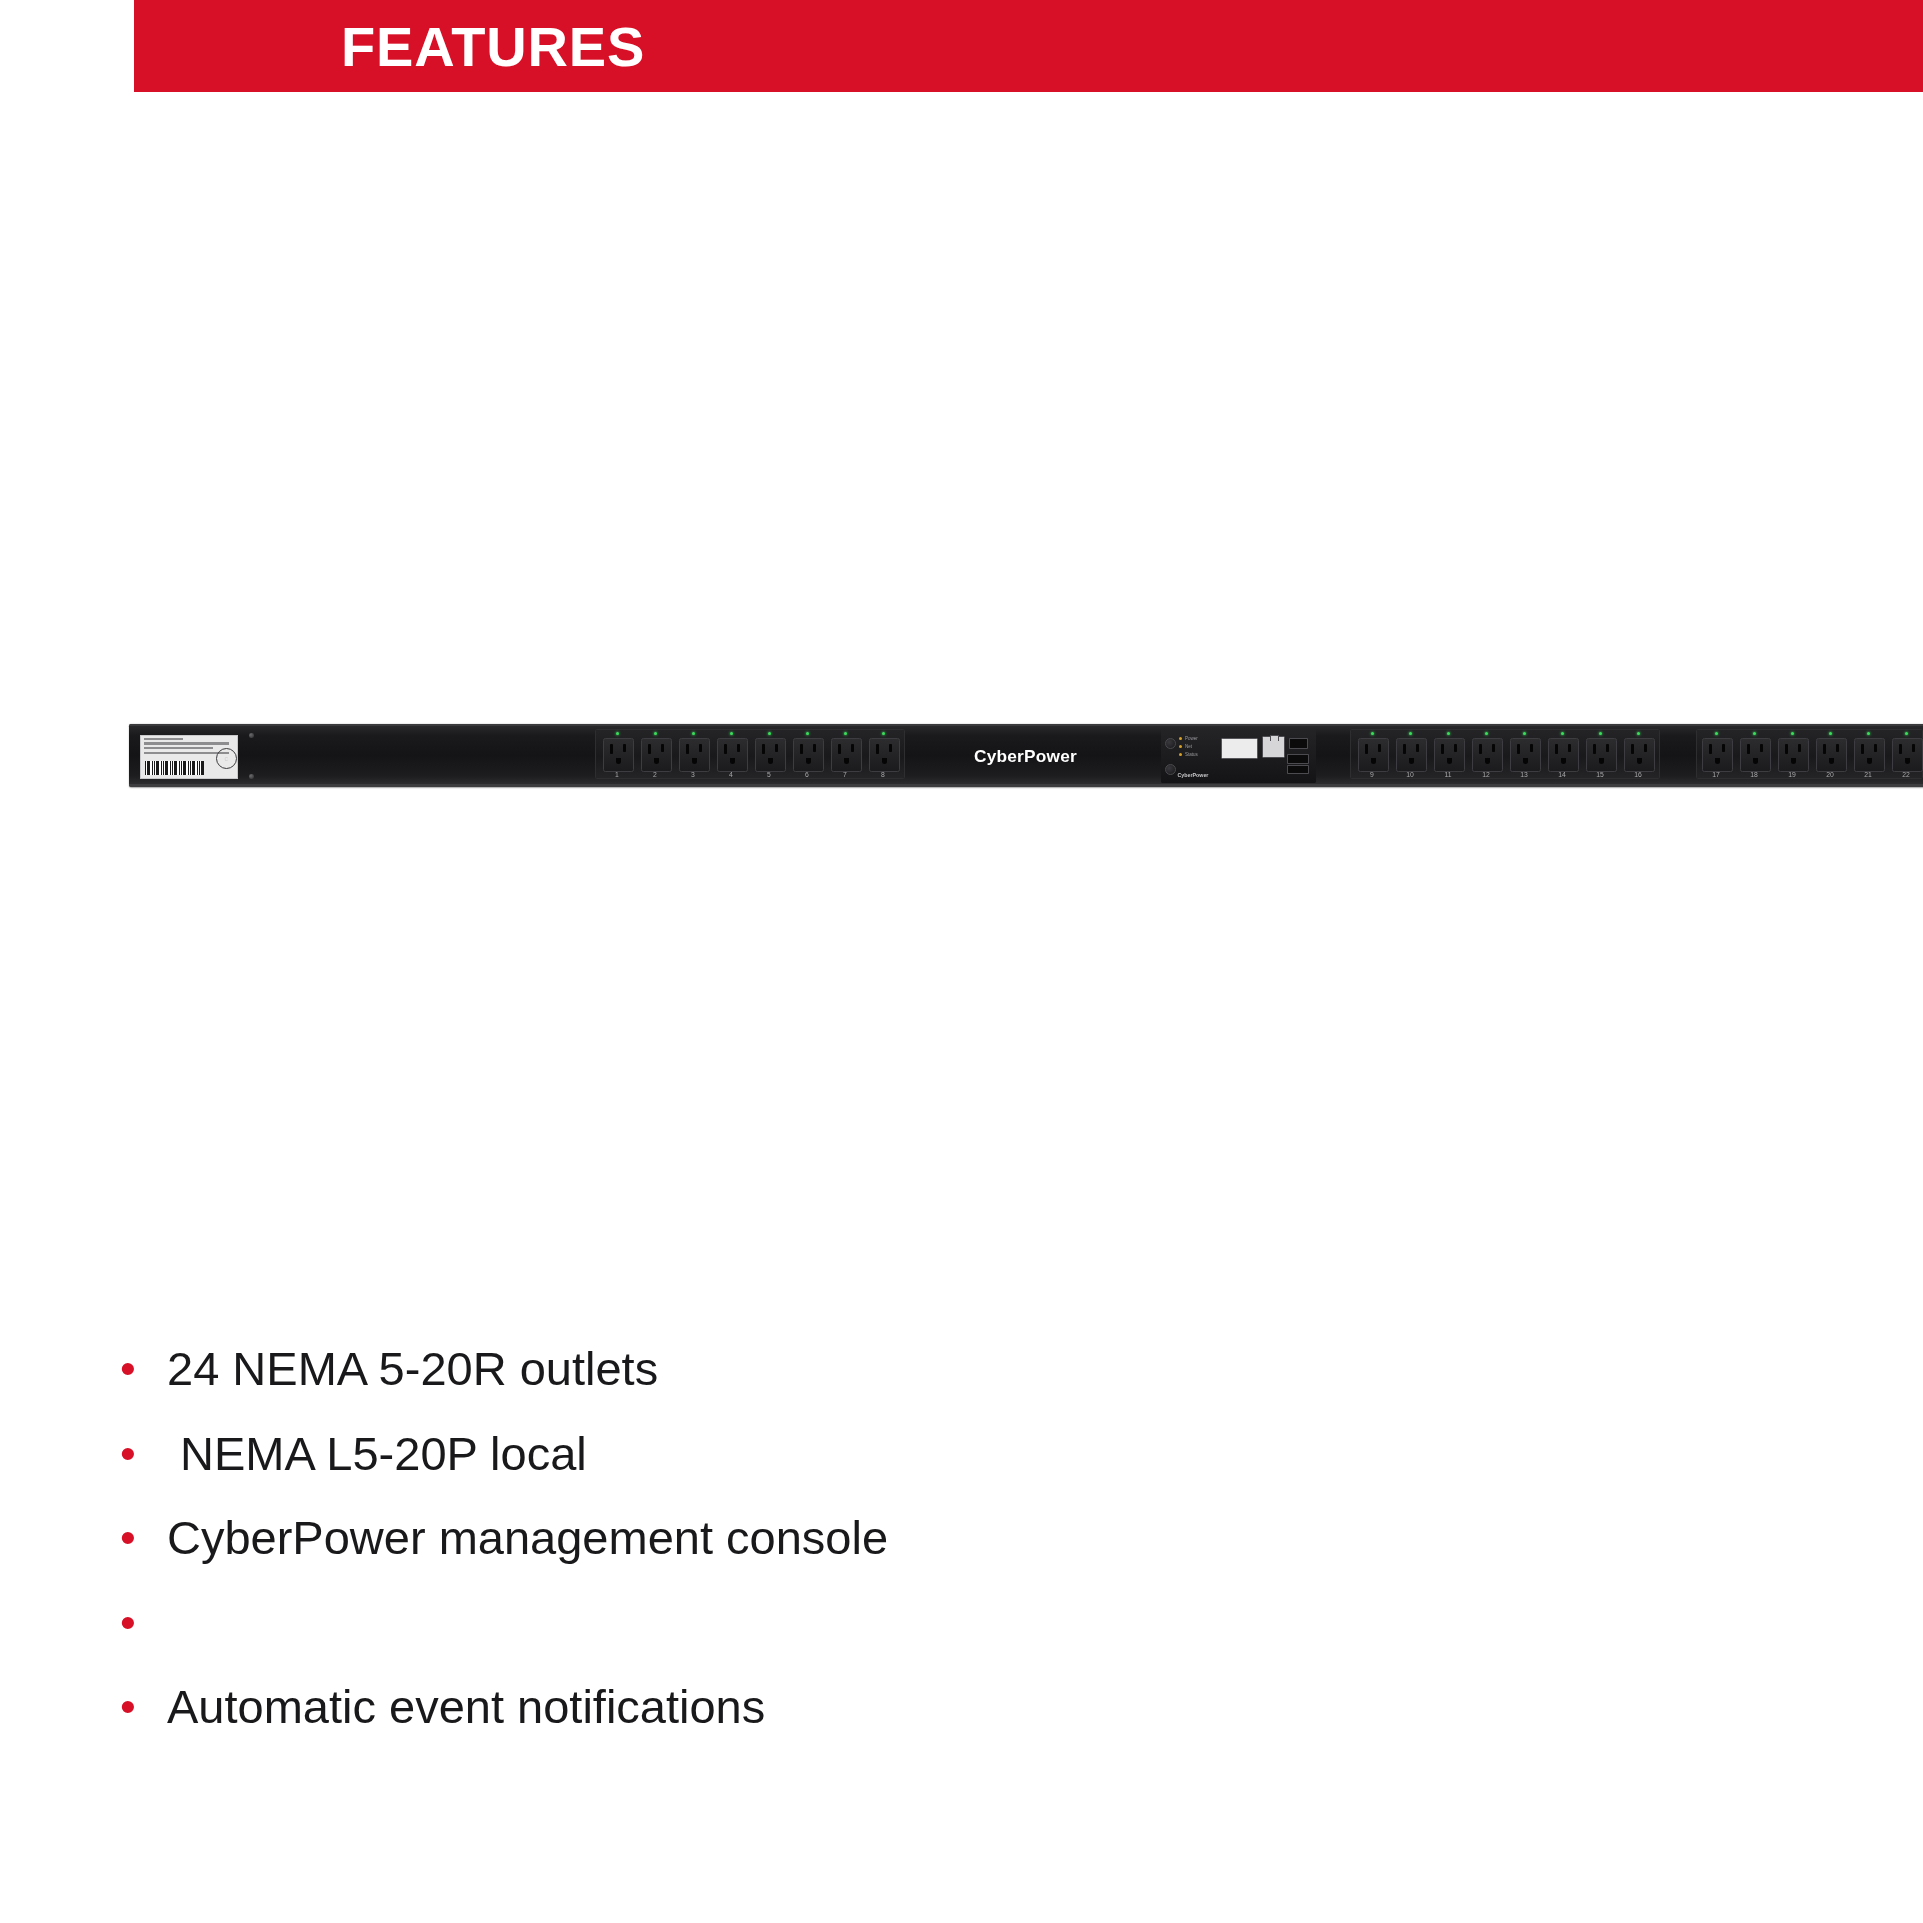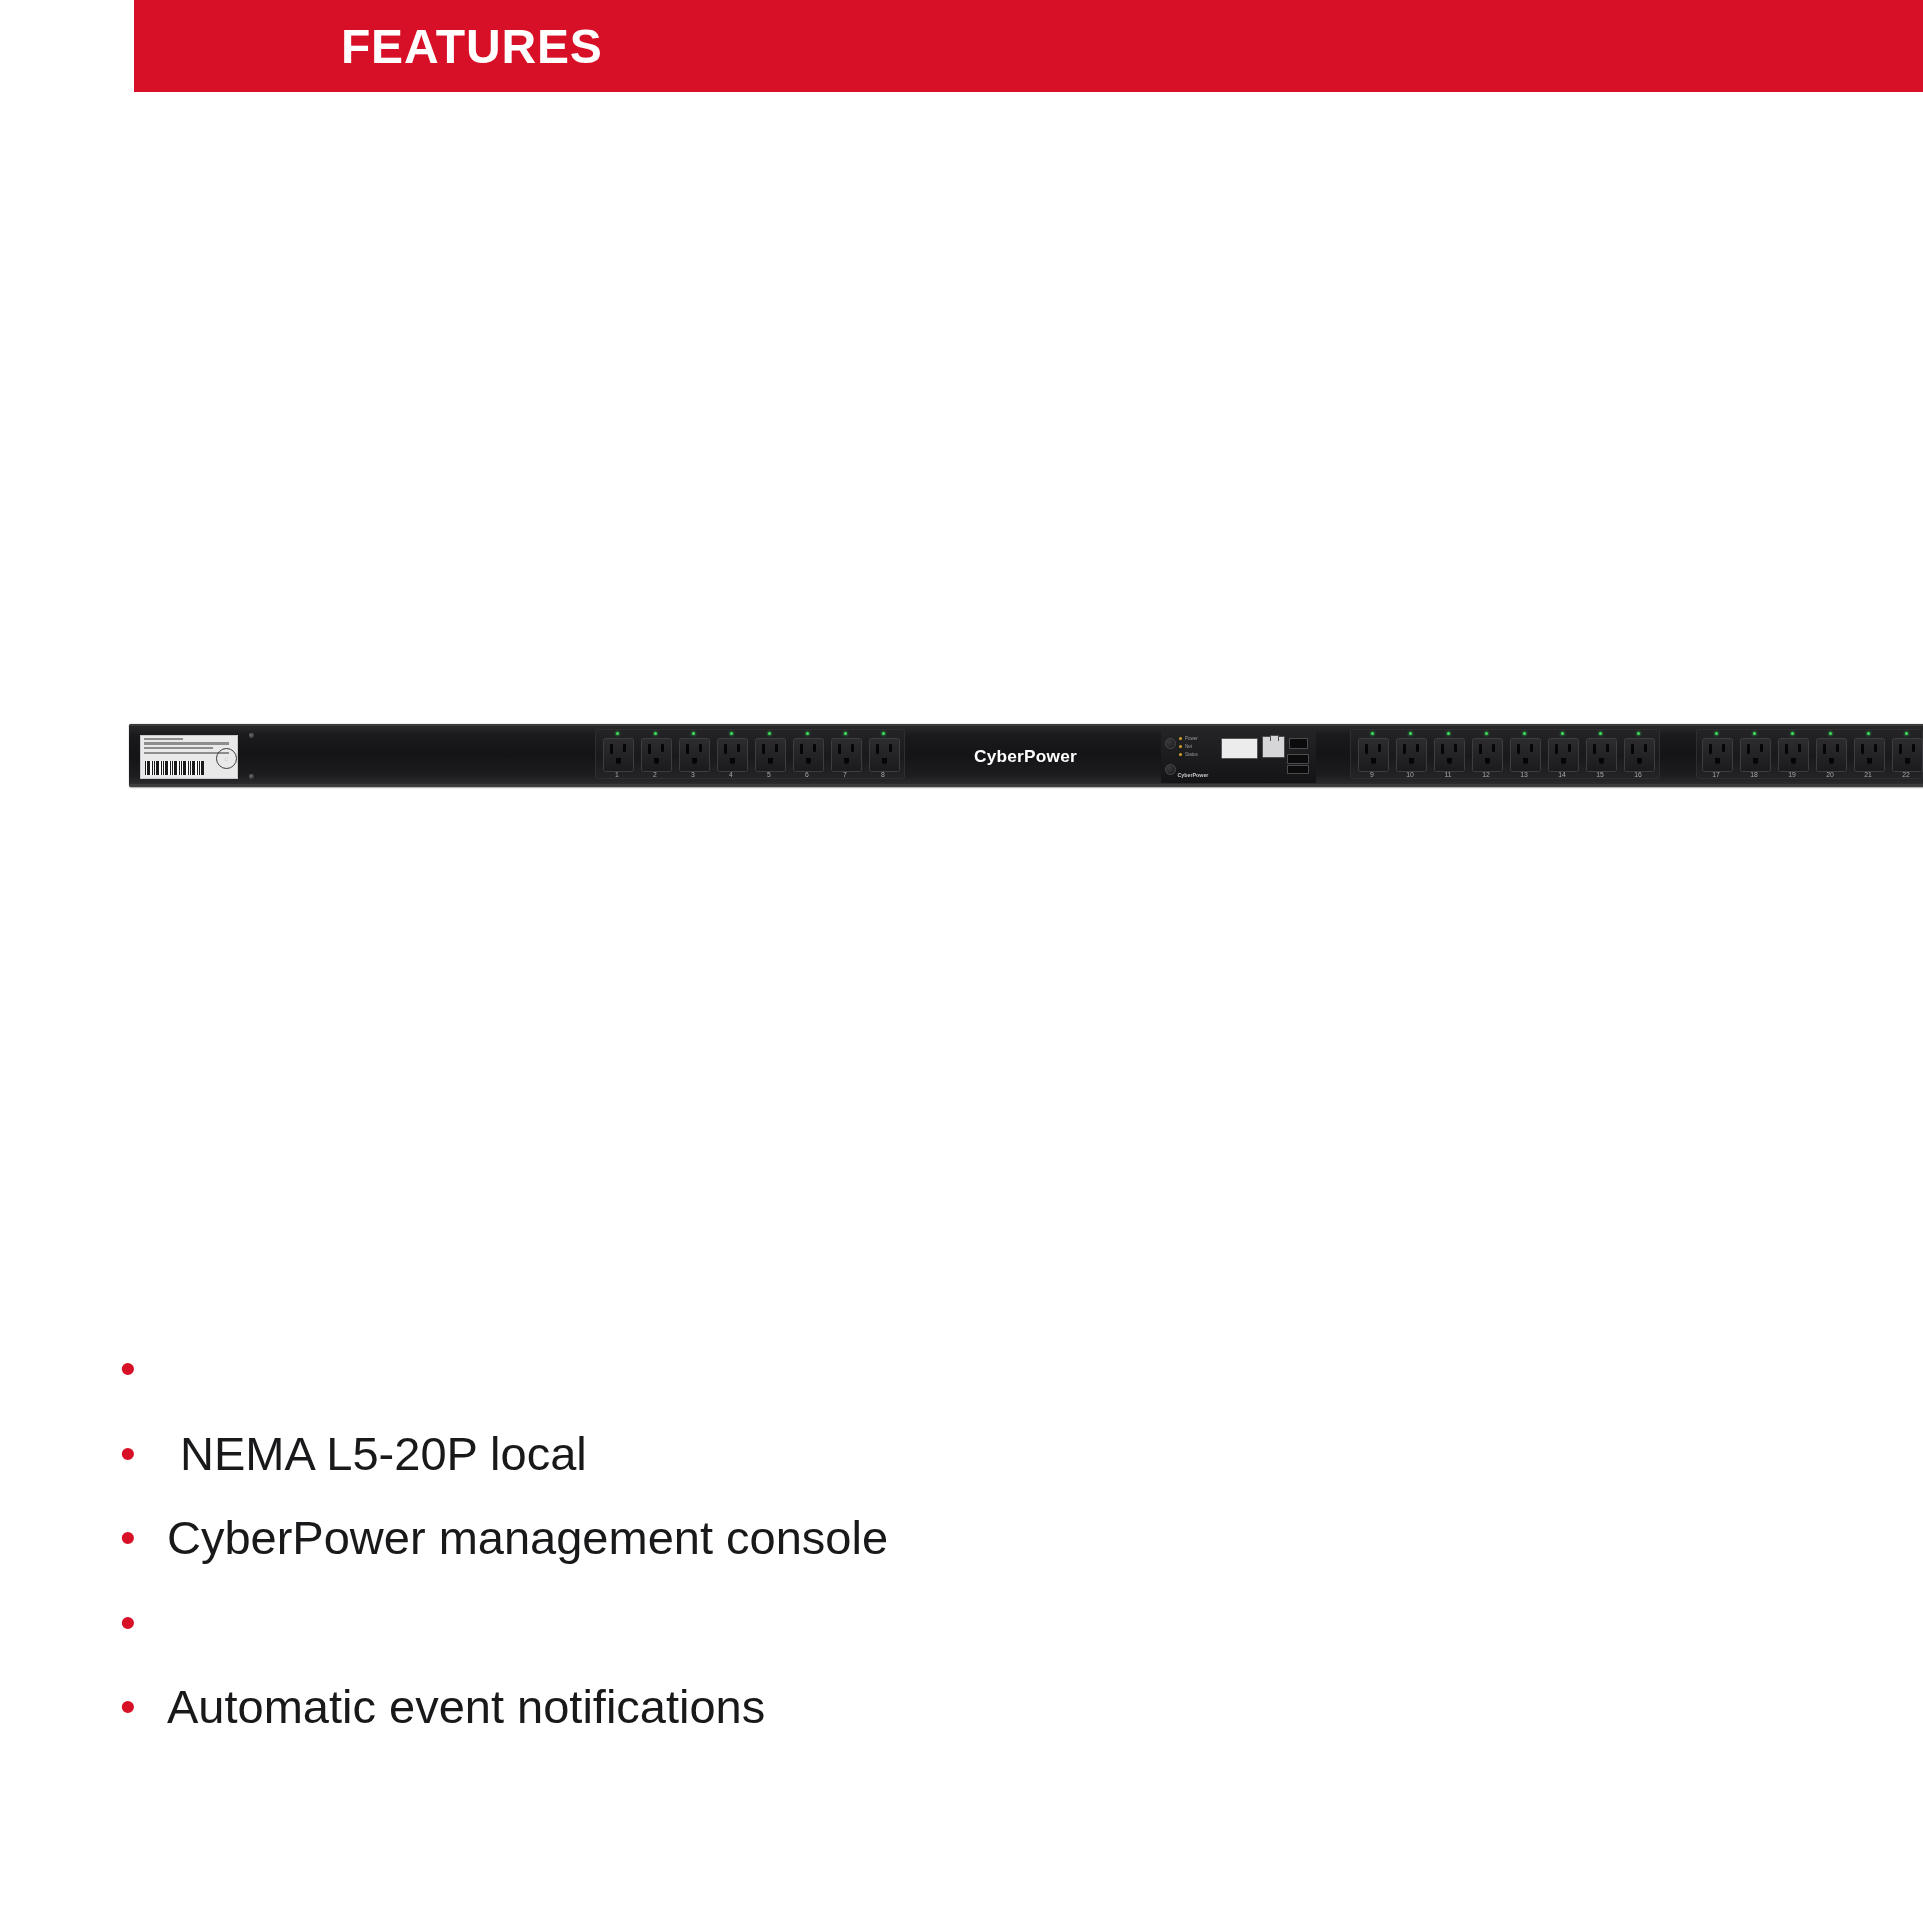--- a/index.html
+++ b/index.html
@@ -22,21 +22,21 @@
     top: 0;
     width: 1790px;
     height: 92px;
     background: #d81027;
   }
   .header-title {
     position: absolute;
     left: 207px;
     top: 13.5px;
     color: #ffffff;
-    font-size: 48px;
+    font-size: 56px;
     font-weight: bold;
     letter-spacing: 0.8px;
     line-height: 65px;
     font-family: "Liberation Sans", sans-serif;
   }
 
   
   .pdu-wrap {
     position: absolute;
     left: 129px;
@@ -616,20 +616,21 @@
           </span>
           <span class="num">22</span>
         </div>
       </div>
   </div>
 </div>
 
 <div class="features-list">
   <div class="feature-item">
     <span class="feature-bullet">•</span>
+    <span class="feature-text">24 NEMA 5-20R outlets</span>
   </div>
   <div class="feature-item">
     <span class="feature-bullet">•</span>
     <span class="feature-text"> NEMA L5-20P local</span>
   </div>
   <div class="feature-item">
     <span class="feature-bullet">•</span>
     <span class="feature-text">CyberPower management console</span>
   </div>
   <div class="feature-item">

